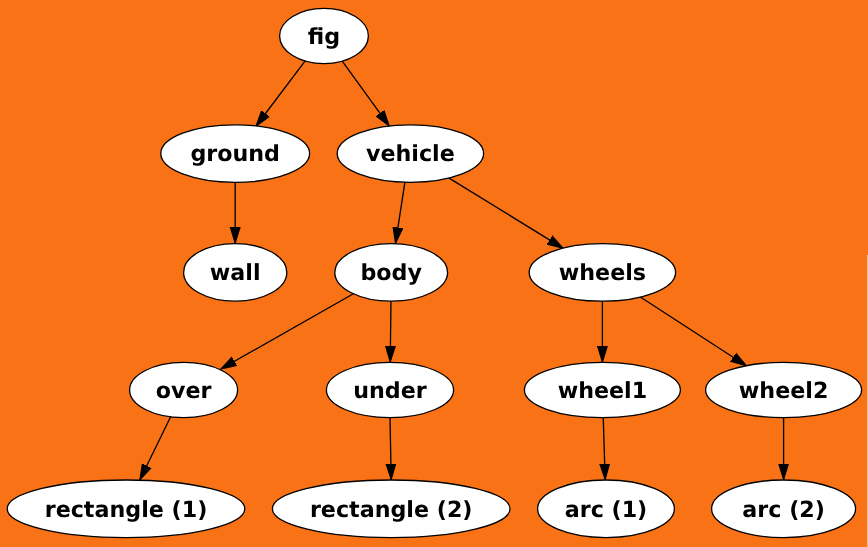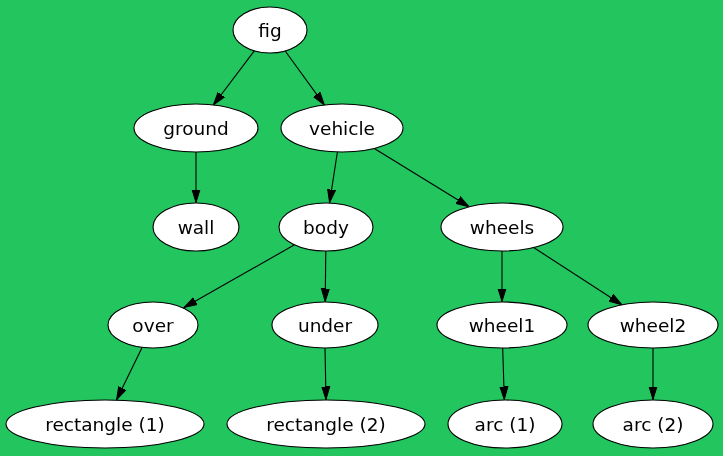--- a/index.html
+++ b/index.html
@@ -4,22 +4,23 @@
 <style>
   html, body {
     margin: 0;
     padding: 0;
     background: #ffffff;
   }
   .stage {
     position: relative;
     width: 723px;
     height: 456px;
-    background: #22c55e;
+    background: #f97316;
     font-family: "DejaVu Sans", sans-serif;
+    font-weight: bold;
   }
   svg { display: block; }
   .edge {
     stroke: #000000;
     stroke-width: 1.1;
     fill: none;
   }
   .node ellipse {
     fill: #ffffff;
     stroke: #000000;

